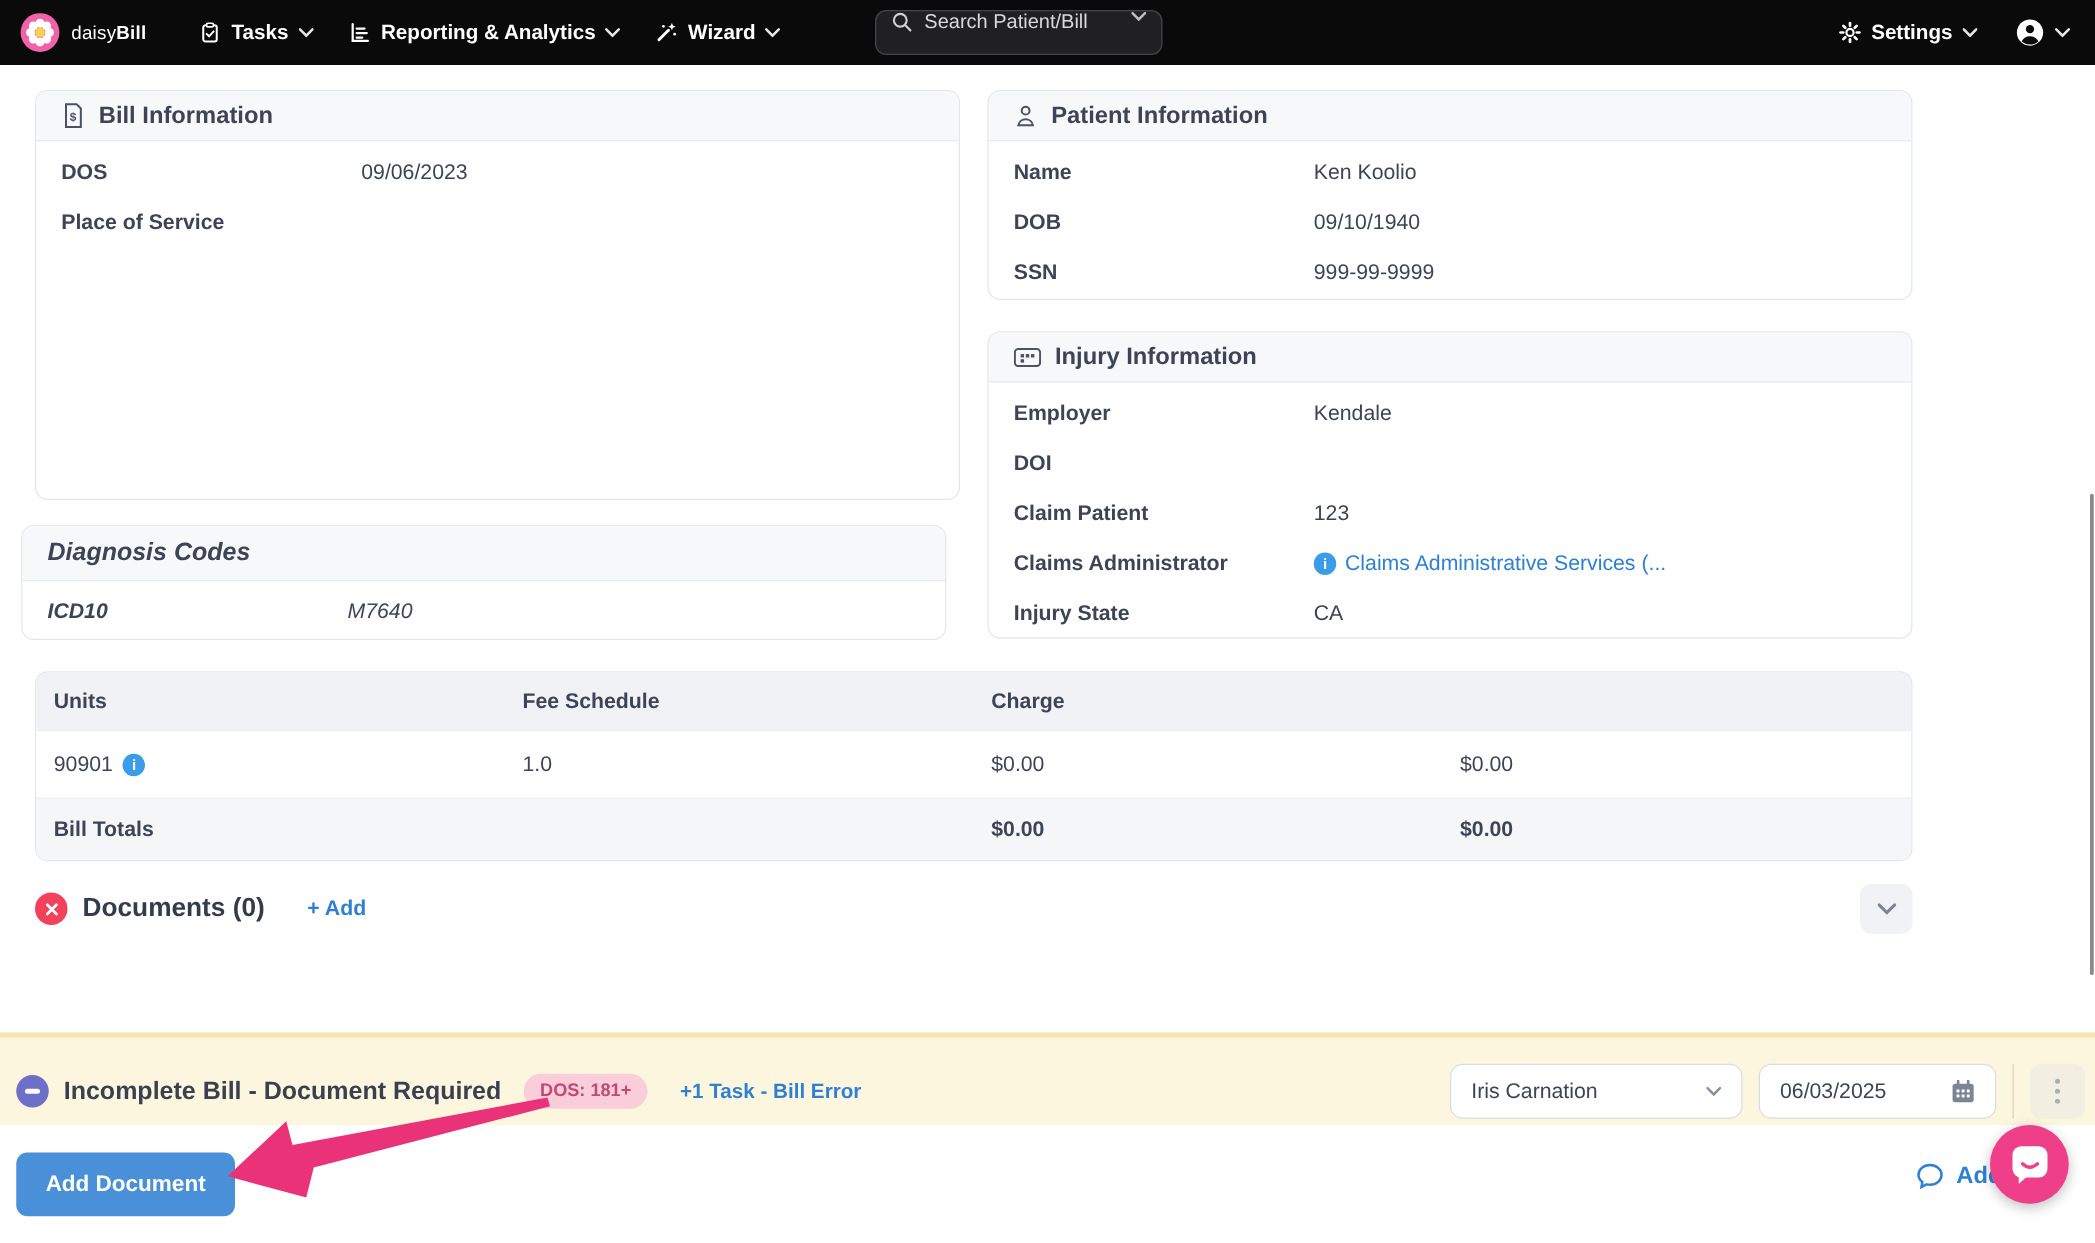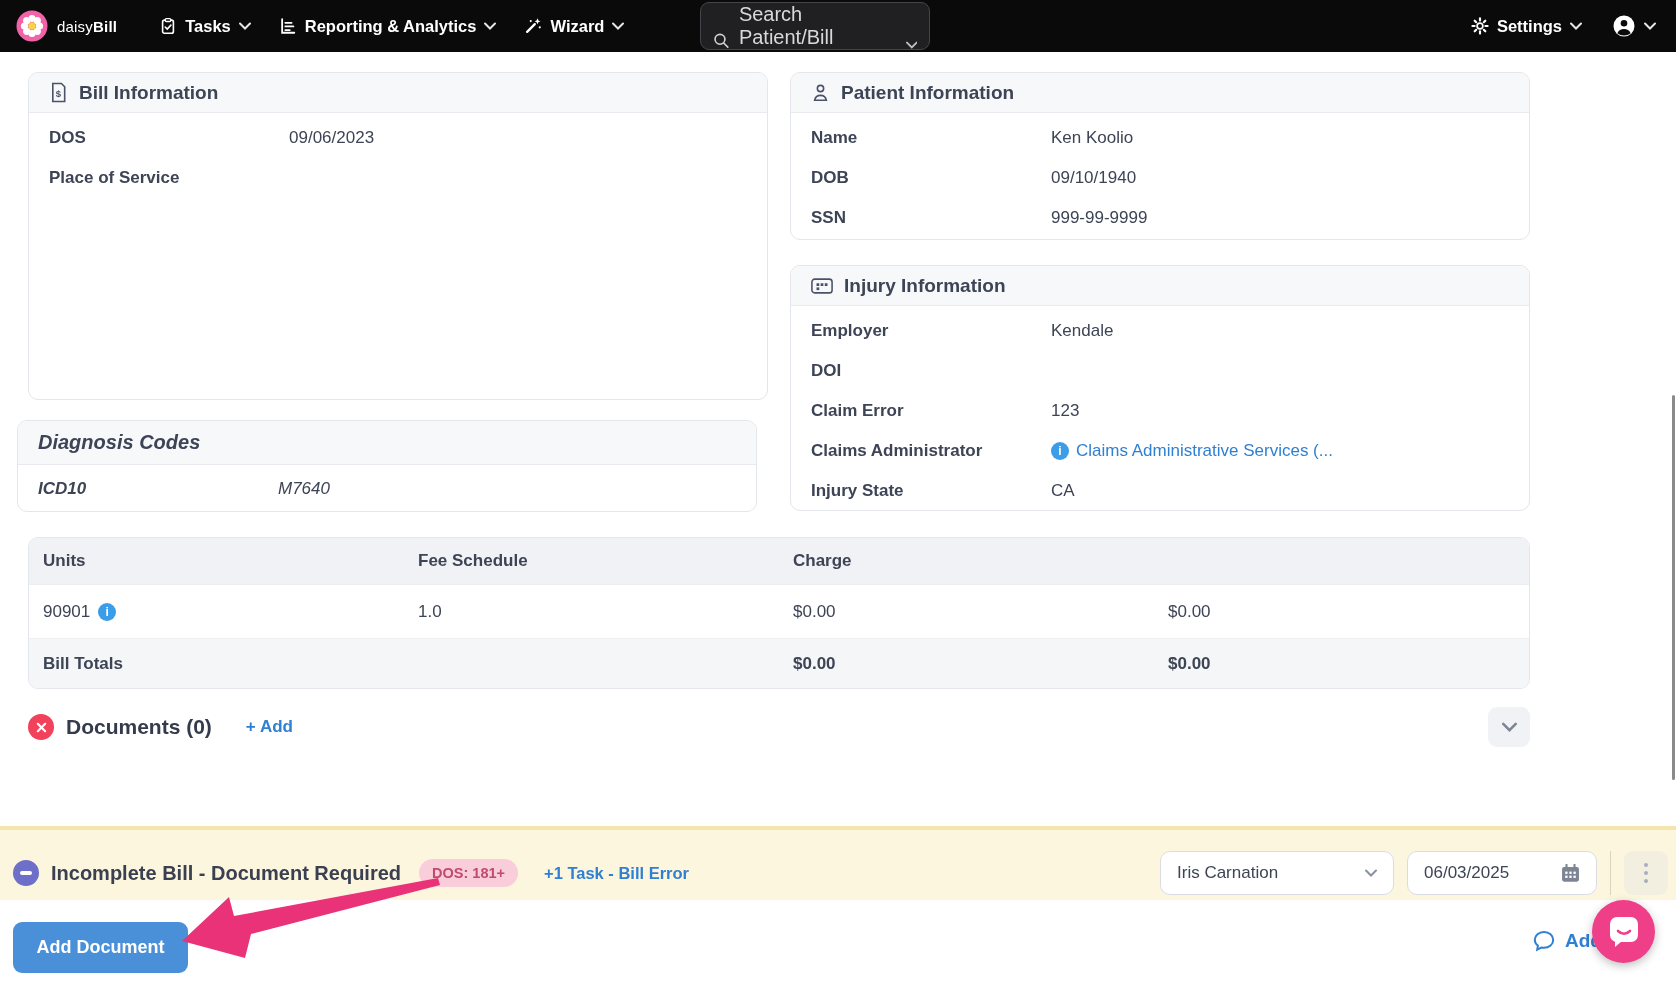--- a/index.html
+++ b/index.html
@@ -19,23 +19,23 @@
   .brand-text { font-size:15px; color:#fff; letter-spacing:.2px; }
   .brand-text .light { font-weight:400; }
   .brand-text .bold { font-weight:700; }
   .nav-item {
     display:flex; align-items:center; gap:8px; color:#fff;
     font-size:16.5px; font-weight:700; padding:0 14px; height:52px; cursor:pointer;
   }
   .nav-item svg.glyph { width:18px; height:18px; }
   .chev { width:12px; height:8px; opacity:.9; }
   .search-box {
-    margin-left:62px; width:230px; height:48px; background:#202022;
-    border:1px solid #454549; border-radius:9px; display:flex; align-items:flex-end;
-    padding:0 12px; gap:9px; color:#d9d9dc; font-size:20px; cursor:text;
+    margin-left:62px; width:230px; height:36px; background:#202022;
+    border:1px solid #454549; border-radius:9px; display:flex; align-items:flex-start;
+    padding:0 12px; gap:9px; color:#d9d9dc; font-size:16px; cursor:text;
   }
   .search-box .chev { margin-left:auto; }
   .nav-right { margin-left:auto; display:flex; align-items:center; gap:22px; }
   
   .panel {
     position:absolute; background:#fff; border:1px solid #e3e6ea;
     border-radius:10px; overflow:hidden;
   }
   .panel-header {
     height:40px; background:#f7f8fa; border-bottom:1px solid #e7eaee;
@@ -300,21 +300,21 @@
   </div>
   <div class="panel-body">
     <div class="info-row">
       <div class="info-label">Employer</div>
       <div class="info-value">Kendale</div>
     </div>
     <div class="info-row">
       <div class="info-label">DOI</div>
     </div>
     <div class="info-row">
-      <div class="info-label">Claim Error</div>
+      <div class="info-label">Claim Patient</div>
       <div class="info-value">123</div>
     </div>
     <div class="info-row">
       <div class="info-label">Claims Administrator</div>
       <div class="info-value claims-val">
         <i class="info-icon">i</i>
         <a class="link-blue">Claims Administrative Services (...</a>
       </div>
     </div>
     <div class="info-row">

